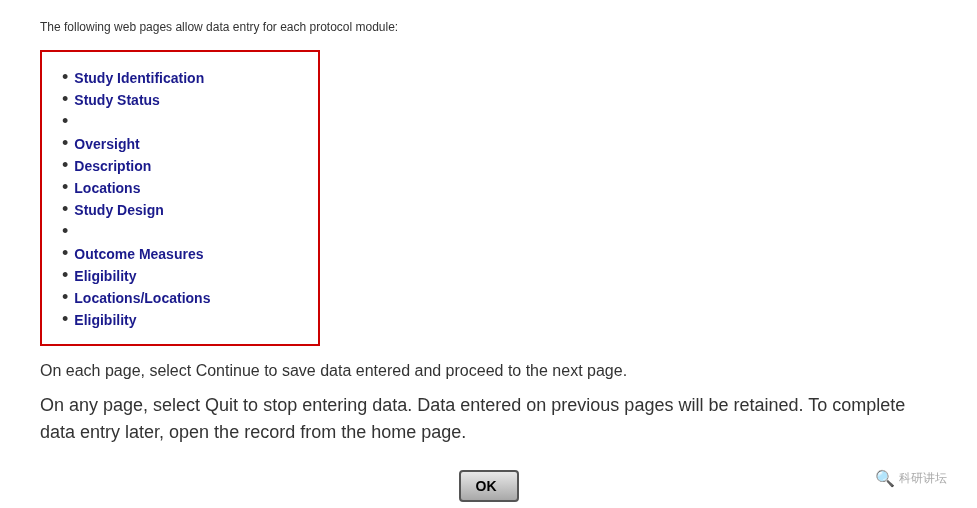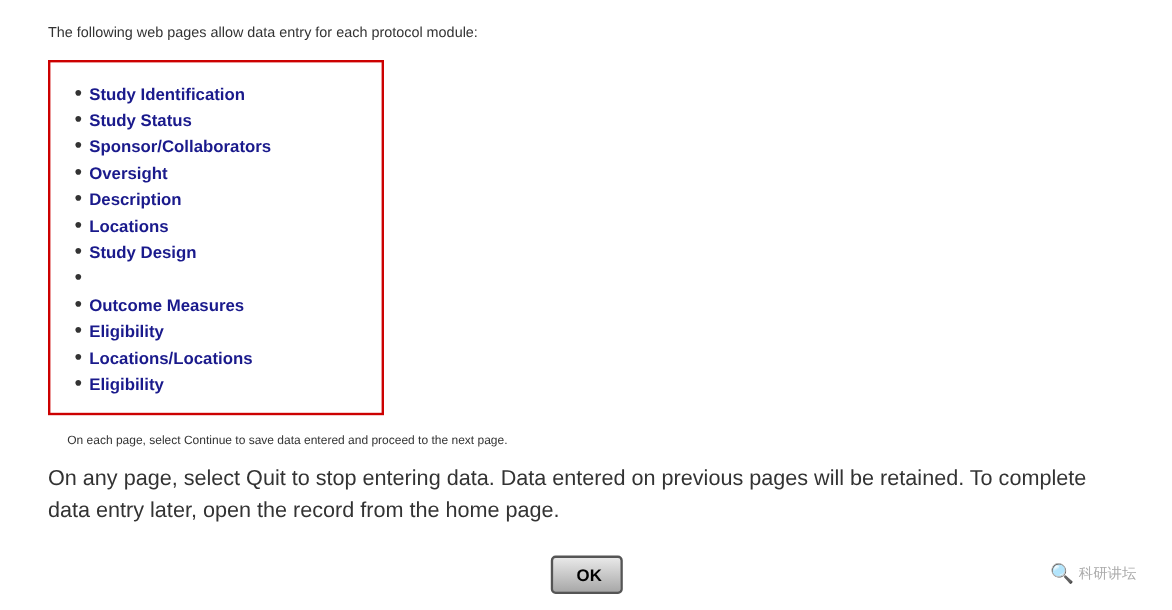--- a/index.html
+++ b/index.html
@@ -53,23 +53,22 @@
     .module-list li a,
     .module-list li span.link-text {
       color: #1a1a8c;
       text-decoration: none;
       font-size: 14px;
       font-weight: bold;
     }
 
     .continue-text {
       margin-bottom: 12px;
-      font-size: 10px;
+      font-size: 16px;
       color: #333;
-      margin-left: 16px;
     }
 
     .quit-text {
       margin-bottom: 24px;
       font-size: 18px;
       color: #333;
       line-height: 1.5;
     }
 
     .ok-button-container {
@@ -81,21 +80,21 @@
     .ok-button {
       background: linear-gradient(to bottom, #e8e8e8 0%, #c8c8c8 50%, #a8a8a8 100%);
       border: 2px solid #555;
       border-radius: 4px;
       padding: 6px 15px;
       font-size: 14px;
       font-weight: bold;
       color: #000;
       cursor: pointer;
       min-width: 60px;
-      text-align: right;
+      text-align: left;
     }
 
     .watermark {
       position: absolute;
       bottom: 20px;
       right: 30px;
       color: #aaa;
       font-size: 12px;
       display: flex;
       align-items: center;
@@ -118,21 +117,20 @@
   <li>
         <span class="bullet">•</span>
         <span class="link-text">Study Identification</span>
       </li>
       <li>
         <span class="bullet">•</span>
         <span class="link-text">Study Status</span>
       </li>
       <li>
         <span class="bullet">•</span>
-        <span class="link-text">Sponsor/Collaborators</span>
       </li>
       <li>
         <span class="bullet">•</span>
         <span class="link-text">Oversight</span>
       </li>
       <li>
         <span class="bullet">•</span>
         <span class="link-text">Description</span>
       </li>
       <li>

